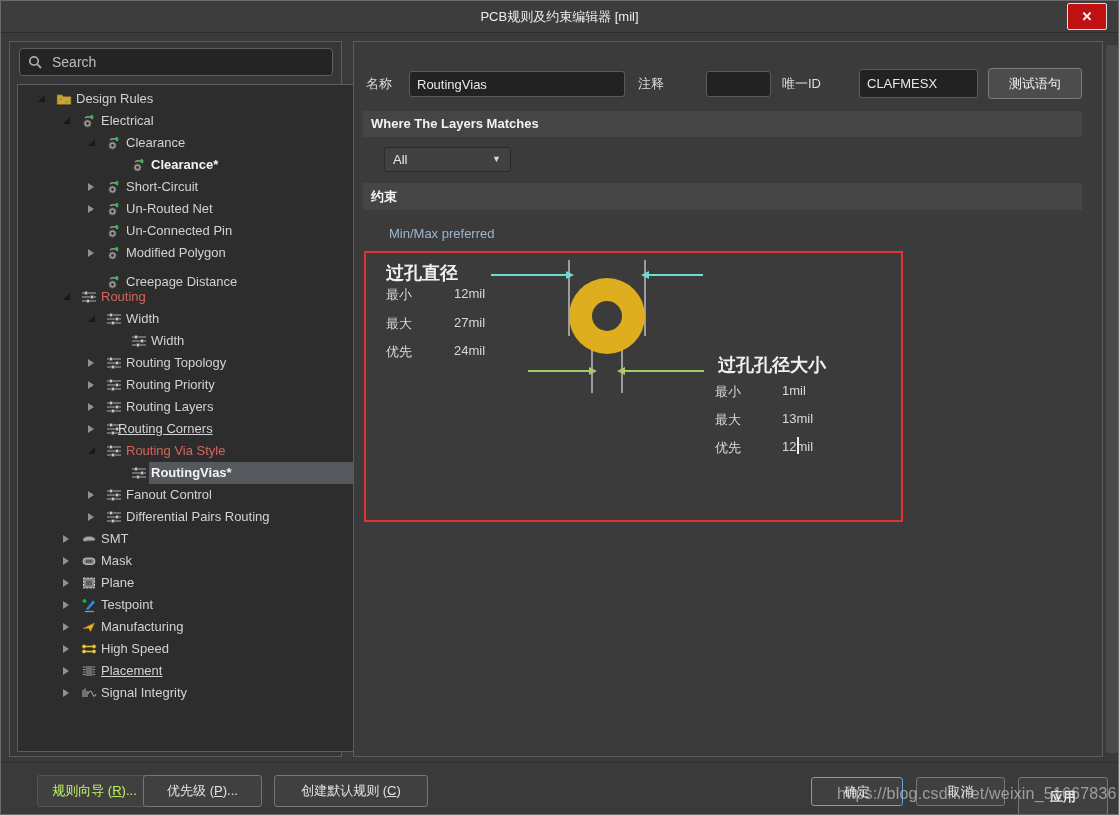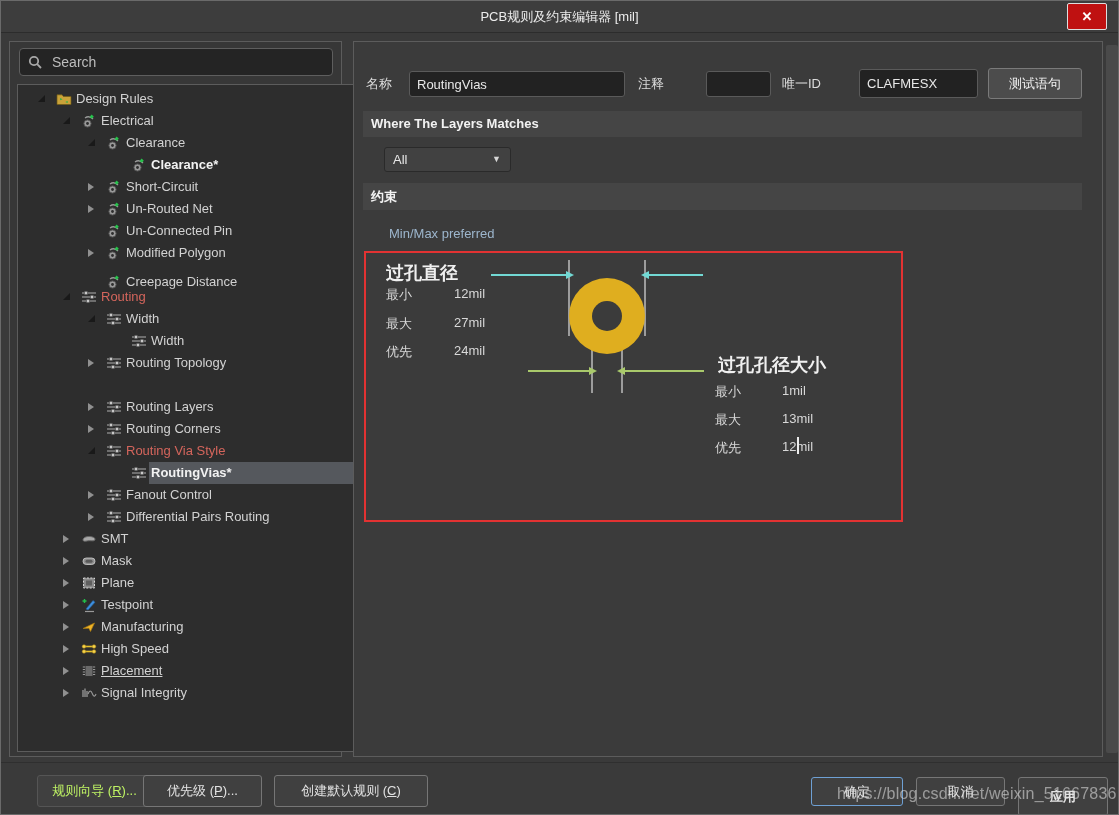--- a/index.html
+++ b/index.html
@@ -247,20 +247,38 @@
             </g>
             <g fill="#c9c9c9" stroke="#6a6a6a">
               <circle cx="5" cy="4" r="1.7"></circle>
               <circle cx="11" cy="8" r="1.7"></circle>
               <circle cx="7" cy="12" r="1.7"></circle>
             </g>
           </svg>
         </span>
         <span class="t-label" style="left: 108px;">Routing Topology</span>
       </div>
+      <div class="tree-row" style="top: 289px;">
+        <span class="t-arrow col" style="left: 70px;"></span>
+        <span class="t-icon" style="left: 88px;">
+          <svg viewBox="0 0 16 16">
+            <g stroke="#9a9a9a" stroke-width="1.2">
+              <line x1="1" y1="4" x2="15" y2="4"></line>
+              <line x1="1" y1="8" x2="15" y2="8"></line>
+              <line x1="1" y1="12" x2="15" y2="12"></line>
+            </g>
+            <g fill="#c9c9c9" stroke="#6a6a6a">
+              <circle cx="5" cy="4" r="1.7"></circle>
+              <circle cx="11" cy="8" r="1.7"></circle>
+              <circle cx="7" cy="12" r="1.7"></circle>
+            </g>
+          </svg>
+        </span>
+        <span class="t-label" style="left: 108px;">Routing Priority</span>
+      </div>
       <div class="tree-row" style="top: 311px;">
         <span class="t-arrow col" style="left: 70px;"></span>
         <span class="t-icon" style="left: 88px;">
           <svg viewBox="0 0 16 16">
             <g stroke="#9a9a9a" stroke-width="1.2">
               <line x1="1" y1="4" x2="15" y2="4"></line>
               <line x1="1" y1="8" x2="15" y2="8"></line>
               <line x1="1" y1="12" x2="15" y2="12"></line>
             </g>
             <g fill="#c9c9c9" stroke="#6a6a6a">
@@ -281,21 +299,21 @@
               <line x1="1" y1="8" x2="15" y2="8"></line>
               <line x1="1" y1="12" x2="15" y2="12"></line>
             </g>
             <g fill="#c9c9c9" stroke="#6a6a6a">
               <circle cx="5" cy="4" r="1.7"></circle>
               <circle cx="11" cy="8" r="1.7"></circle>
               <circle cx="7" cy="12" r="1.7"></circle>
             </g>
           </svg>
         </span>
-        <span class="t-label" style="left: 108px;">Routing Corners</span>
+        <span class="t-label" style="left: 100px; text-decoration: underline;">Routing Corners</span>
       </div>
       <div class="tree-row" style="top: 355px;">
         <span class="t-arrow exp" style="left: 70px;"></span>
         <span class="t-icon" style="left: 88px;">
           <svg viewBox="0 0 16 16">
             <g stroke="#9a9a9a" stroke-width="1.2">
               <line x1="1" y1="4" x2="15" y2="4"></line>
               <line x1="1" y1="8" x2="15" y2="8"></line>
               <line x1="1" y1="12" x2="15" y2="12"></line>
             </g>

